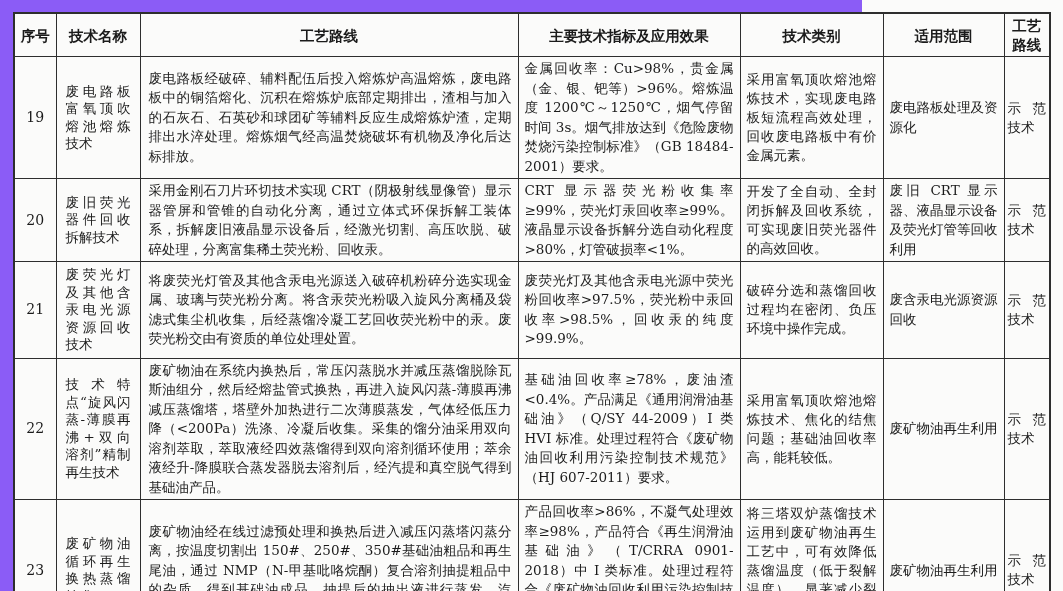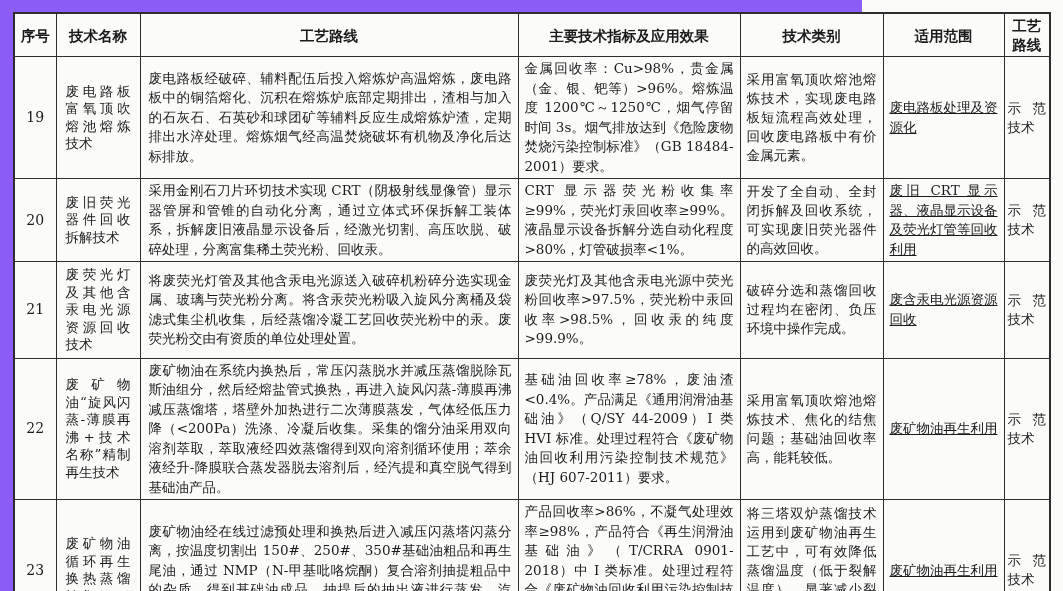--- a/index.html
+++ b/index.html
@@ -62,21 +62,20 @@
   }
   td.c-ind {
     line-height: 19.5px;
     margin-top: 16px;
   }
   td.c-feat {
     line-height: 19px;
   }
   td.c-scope {
     line-height: 19.5px;
-    text-decoration: underline;
   }
   td.c-cat {
     text-justify: auto;
     padding: 2px 3px;
     line-height: 19px;
   }
   tr.hdr     { height: 40px; }
   tr.row-19  { height: 111px; }
   tr.row-20  { height: 81px; }
   tr.row-21  { height: 82px; }
@@ -131,21 +130,21 @@
         <td class="c-no">21</td>
         <td class="c-name">废荧光灯及其他含汞电光源资源回收技术</td>
         <td class="c-process">将废荧光灯管及其他含汞电光源送入破碎机粉碎分选实现金属、玻璃与荧光粉分离。将含汞荧光粉吸入旋风分离桶及袋滤式集尘机收集，后经蒸馏冷凝工艺回收荧光粉中的汞。废荧光粉交由有资质的单位处理处置。</td>
         <td class="c-ind">废荧光灯及其他含汞电光源中荧光粉回收率&gt;97.5%，荧光粉中汞回收率&gt;98.5%，回收汞的纯度&gt;99.9%。</td>
         <td class="c-feat">破碎分选和蒸馏回收过程均在密闭、负压环境中操作完成。</td>
         <td class="c-scope">废含汞电光源资源回收</td>
         <td class="c-cat">示范技术</td>
       </tr>
       <tr class="row-22">
         <td class="c-no">22</td>
-        <td class="c-name">废矿物油“旋风闪蒸-薄膜再沸+技术名称”精制再生技术</td>
+        <td class="c-name">技术特点“旋风闪蒸-薄膜再沸+双向溶剂”精制再生技术</td>
         <td class="c-process">废矿物油在系统内换热后，常压闪蒸脱水并减压蒸馏脱除瓦斯油组分，然后经熔盐管式换热，再进入旋风闪蒸-薄膜再沸减压蒸馏塔，塔壁外加热进行二次薄膜蒸发，气体经低压力降（&lt;200Pa）洗涤、冷凝后收集。采集的馏分油采用双向溶剂萃取，萃取液经四效蒸馏得到双向溶剂循环使用；萃余液经升-降膜联合蒸发器脱去溶剂后，经汽提和真空脱气得到基础油产品。</td>
         <td class="c-ind">基础油回收率≥78%，废油渣&lt;0.4%。产品满足《通用润滑油基础油》（Q/SY 44-2009）I 类 HVI 标准。处理过程符合《废矿物油回收利用污染控制技术规范》（HJ 607-2011）要求。</td>
         <td class="c-feat">采用富氧顶吹熔池熔炼技术、焦化的结焦问题；基础油回收率高，能耗较低。</td>
         <td class="c-scope">废矿物油再生利用</td>
         <td class="c-cat">示范技术</td>
       </tr>
       <tr class="row-23">
         <td class="c-no">23</td>
         <td class="c-name">废矿物油循环再生换热蒸馏技术</td>
         <td class="c-process">废矿物油经在线过滤预处理和换热后进入减压闪蒸塔闪蒸分离，按温度切割出 150#、250#、350#基础油粗品和再生尾油，通过 NMP（N-甲基吡咯烷酮）复合溶剂抽提粗品中的杂质，得到基础油成品。抽提后的抽出液进行蒸发、汽提，分离出的溶剂循环使用。废水经处理后达标排放。</td>

